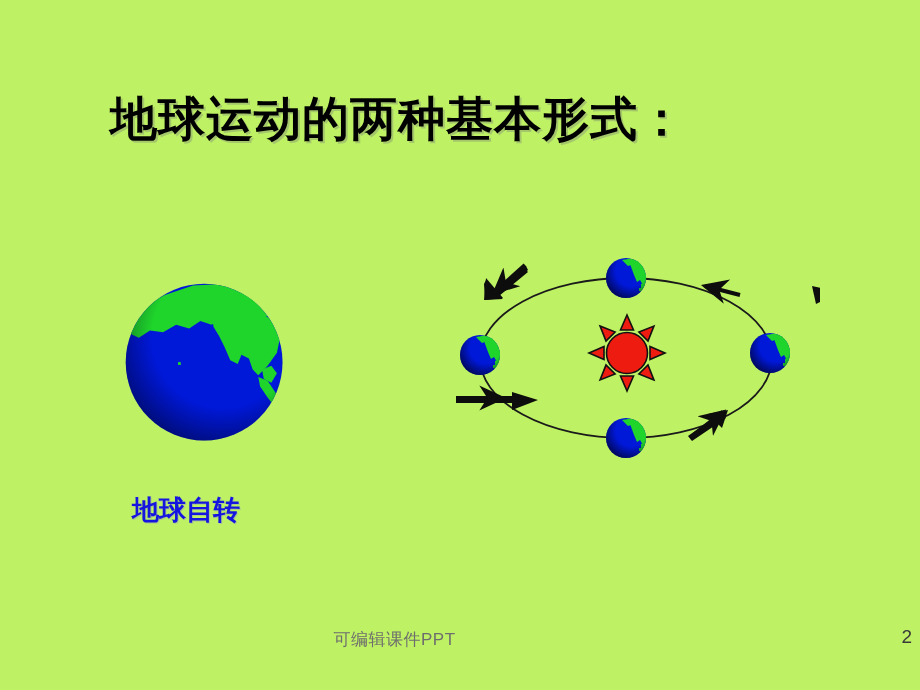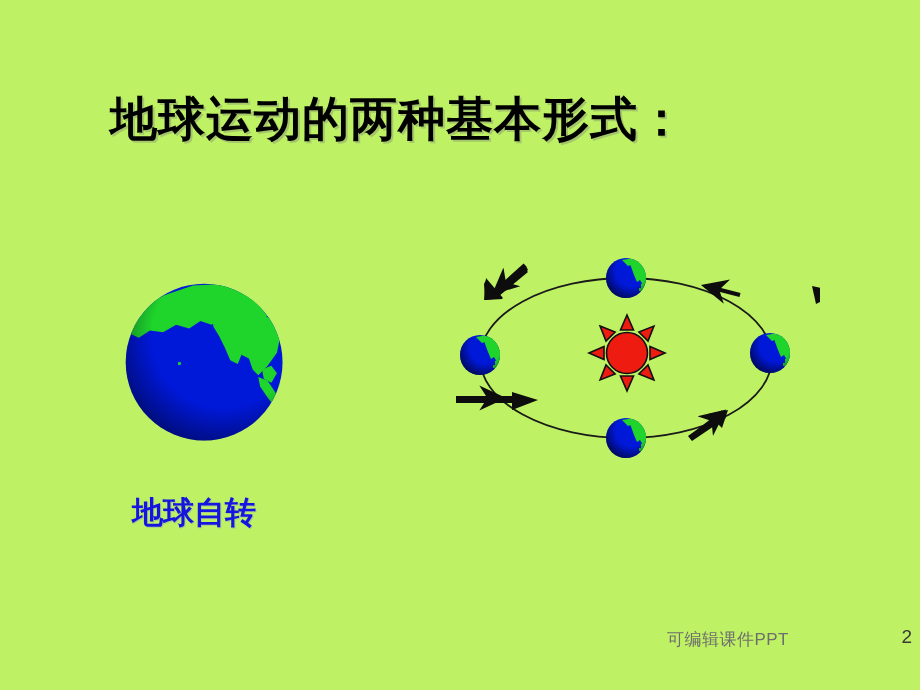--- a/index.html
+++ b/index.html
@@ -42,21 +42,21 @@
   #rotation-globe {
     position: absolute;
     left: 4px;
     top: 4px;
     width: 168px;
     height: 168px;
   }
   .caption {
     position: absolute;
     font-family: "Liberation Serif", "DejaVu Serif", serif;
-    font-size: 31px;
+    font-size: 27px;
     font-weight: bold;
     color: #1515E0;
     white-space: nowrap;
     text-shadow: 1px 1px 0 rgba(150,150,200,0.45);
   }
   #rotation-caption { left: 132px; top: 492px; }
   #revolution-caption { left: 547px; top: 498px; }
 
   
   #revolution-figure {
@@ -71,21 +71,21 @@
     left: 0;
     top: 0;
   }
 
   
   #footer-text {
     position: absolute;
     left: 0;
     top: 628px;
     width: 789px;
-    text-align: right;
+    text-align: center;
     font-family: "Liberation Sans", "DejaVu Sans", sans-serif;
     font-size: 17px;
     color: #6e6e6e;
     letter-spacing: 0.5px;
   }
   #page-number {
     position: absolute;
     right: 35px;
     top: 626px;
     font-family: "Liberation Sans", "DejaVu Sans", sans-serif;

